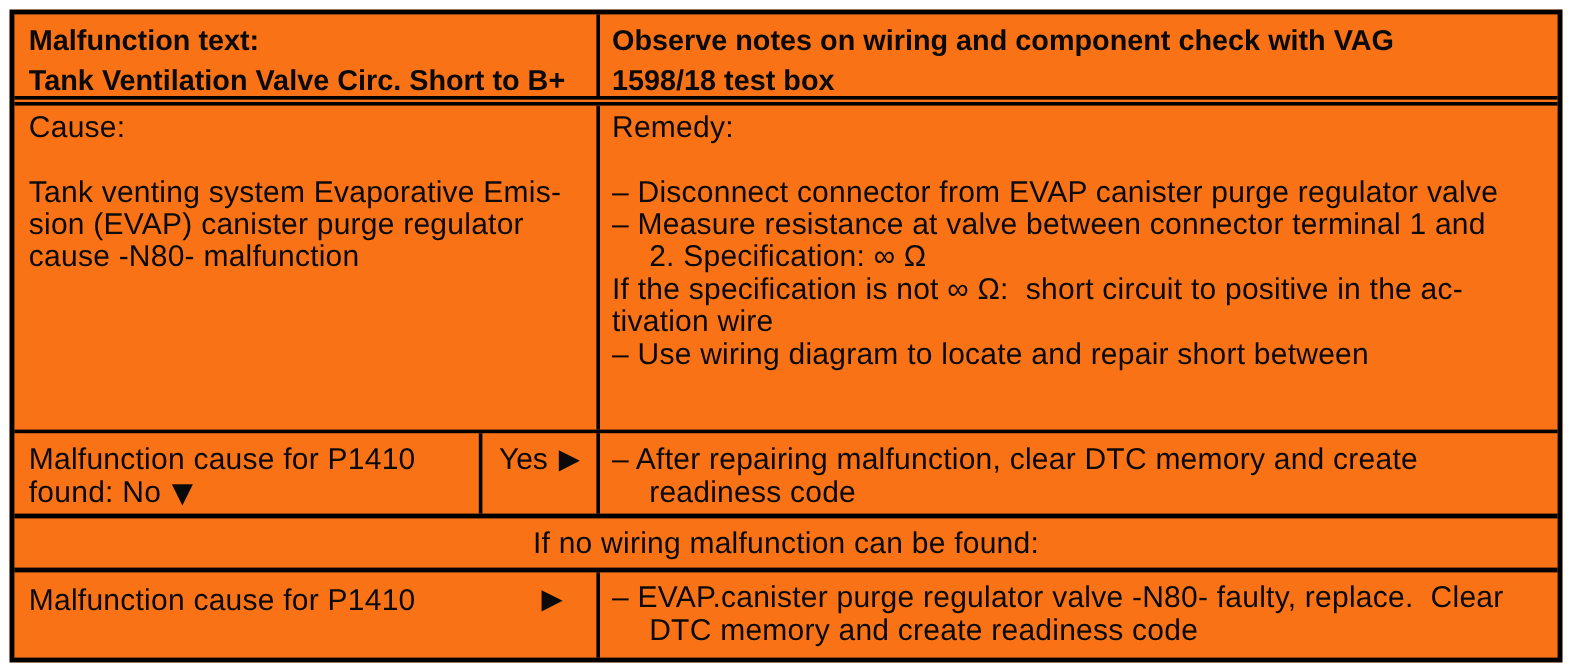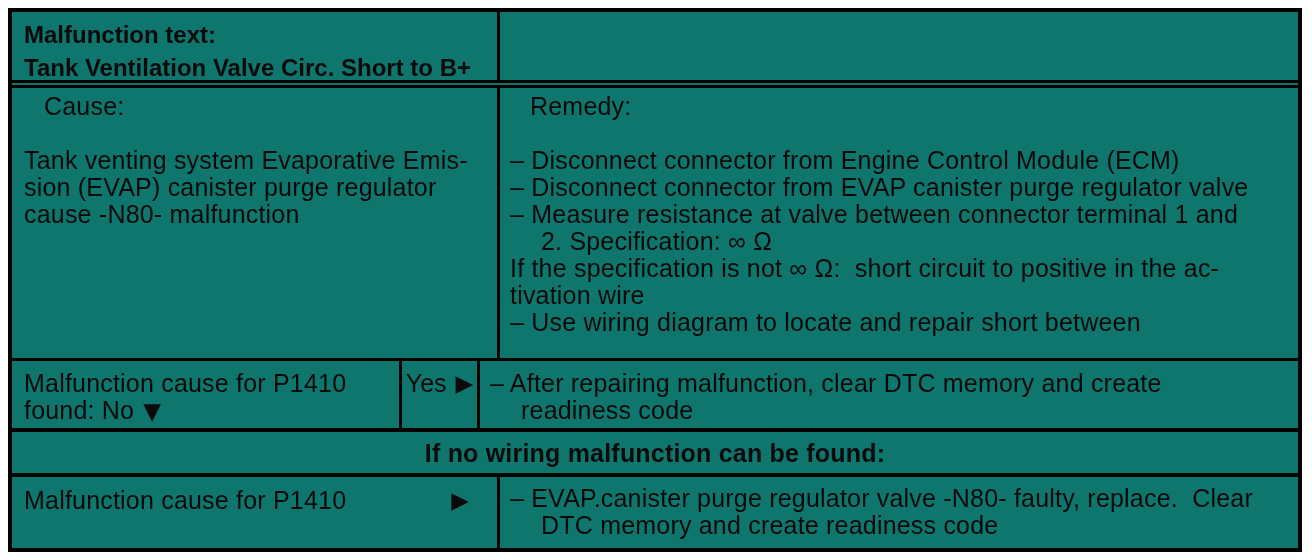--- a/index.html
+++ b/index.html
@@ -10,21 +10,21 @@
     color: #0a0a0a;
     -webkit-font-smoothing: antialiased;
   }
   .page { position: relative; width: 1312px; height: 560px; background: #ffffff; }
 
   .dtable {
     position: absolute; left: 8px; top: 8px;
     width: 1294px; height: 544px;
     box-sizing: border-box;
     border: 4px solid #000;
-    background: #0f766e;
+    background: #f97316;
     display: flex; flex-direction: column;
   }
 
   .row { display: flex; box-sizing: border-box; flex: none; }
 
   
   .row-header { height: 76px; border-bottom: 8px double #000; }
   
   .row-main { height: 273px; border-bottom: 3px solid #000; }
   
@@ -33,72 +33,75 @@
   .row-note { height: 45px; border-bottom: 4px solid #000; display: block; }
   
   .row-final { flex: 1; }
 
   .cell { box-sizing: border-box; padding: 5px 8px 0 12px; overflow: hidden; }
   .cell-left  { width: 488px; border-right: 3px solid #000; }
   .cell-right { flex: 1; padding-left: 10px; }
 
   
   .cell-dleft { width: 390px; border-right: 3px solid #000; }
-  .cell-yes   { width: 78px;  border-right: 3px solid #000; padding: 10px 0 0 0;
+  .cell-yes   { width: 98px;  border-right: 3px solid #000; padding: 10px 0 0 0;
                 display: flex; justify-content: center; align-items: flex-start; }
 
   .hline { font-weight: bold; font-size: 24px; line-height: 31px; white-space: pre; padding-top: 2px; }
   .line  { font-size: 25px; line-height: 27px; white-space: pre; letter-spacing: 0.2px; }
-  .title { margin-bottom: 27px; margin-left: 20px; }
+  .title { margin-bottom: 27px; }
   .indent { padding-left: 31px; }
 
   .row-decision .cell { padding-top: 9px; }
   .yes-label { font-size: 25px; line-height: 27px; }
 
   .icon { font-family: "DejaVu Sans", sans-serif; font-size: 23px; line-height: 27px; }
   .icon-gap { margin-left: 9px; }
 
   .note-text {
     width: 100%;
     text-align: center;
     font-size: 25px;
     line-height: 42px;
     letter-spacing: 0.2px;
-    font-weight: bold;
+    font-weight: normal;
   }
 
   .final-left {
     display: flex; justify-content: space-between; align-items: flex-start;
     padding-top: 10px; padding-right: 28px;
   }
   .row-final .cell-right { padding-top: 8px; }
 </style>
 </head>
 <body>
 
 <div class="page">
   <div class="dtable">
 
     <div class="row row-header">
       <div class="cell cell-left">
         <div class="hline">Malfunction text:</div>
         <div class="hline">Tank Ventilation Valve Circ. Short to B+</div>
       </div>
+      <div class="cell cell-right">
+        <div class="hline">Observe notes on wiring and component check with VAG</div>
+        <div class="hline">1598/18 test box</div>
+      </div>
     </div>
 
     <div class="row row-main">
       <div class="cell cell-left">
         <div class="line title">Cause:</div>
         <div class="line">Tank venting system Evaporative Emis-</div>
         <div class="line">sion (EVAP) canister purge regulator</div>
         <div class="line">cause -N80- malfunction</div>
       </div>
       <div class="cell cell-right">
         <div class="line title">Remedy:</div>
-        <div class="line">– Disconnect connector from Engine Control Module (ECM)</div>
         <div class="line">– Disconnect connector from EVAP canister purge regulator valve</div>
         <div class="line">– Measure resistance at valve between connector terminal 1 and</div>
         <div class="line indent">2. Specification: ∞ Ω</div>
         <div class="line">If the specification is not ∞ Ω:  short circuit to positive in the ac-</div>
         <div class="line">tivation wire</div>
         <div class="line">– Use wiring diagram to locate and repair short between</div>
       </div>
     </div>
 
     <div class="row row-decision">

